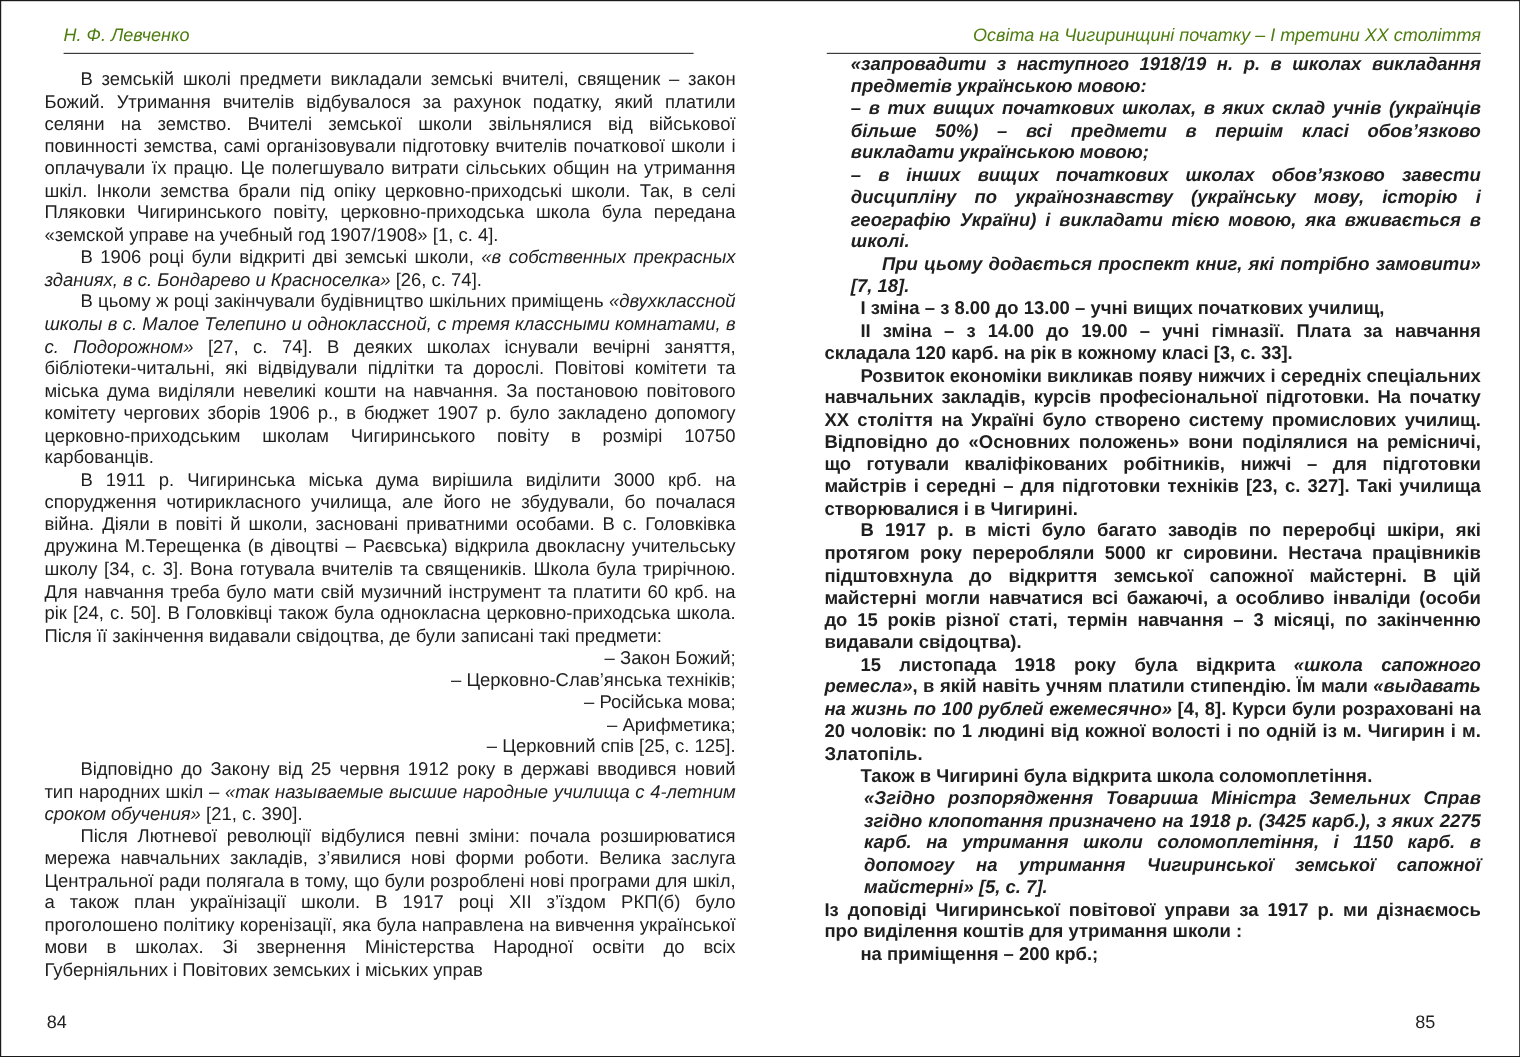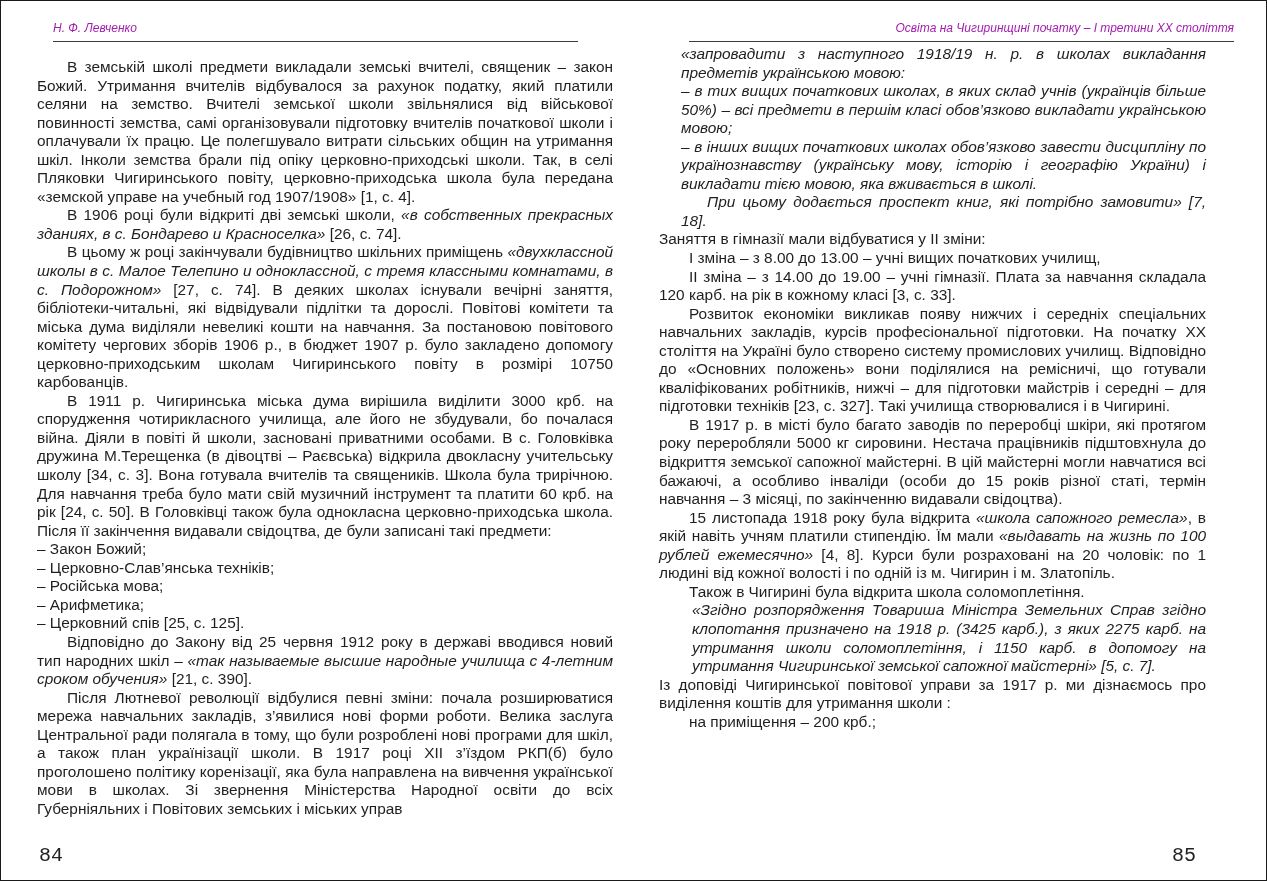--- a/index.html
+++ b/index.html
@@ -8,47 +8,47 @@
     width:1267px;height:881px;
     background:#ffffff;
     border:1px solid #1a1a1a;
     box-sizing:border-box;
     font-family:"Liberation Sans","DejaVu Sans",sans-serif;
     color:#1f1f1f;
     overflow:hidden;
   }
   .running-head{
     position:absolute;top:20px;
-    font-size:12px;font-style:italic;
+    font-size:15px;font-style:italic;
     padding-bottom:6px;
     border-bottom:1.4px solid #3c3c3c;
     white-space:nowrap;
-    color:#a21caf;
+    color:#4d7c0f;
   }
   #head-left{left:52px;width:525px;text-align:left;}
   #head-right{left:688px;width:545px;text-align:right;}
   .page-body{
     position:absolute;
     font-size:15.4px;
     line-height:18.55px;
     text-align:justify;
   }
   #body-left{left:36px;top:57px;width:576px;}
-  #body-right{left:658px;top:44px;width:547px;}
+  #body-right{left:686px;top:44px;width:547px;font-weight:bold;}
   .page-body p{margin:0;padding:0;}
   .p  {text-indent:30px;}
   .pn {text-indent:0;}
-  .li {padding-left:30px;text-align:left;}
+  .li {padding-left:30px;text-align:right;}
   .q1 {font-style:italic;margin-left:22px !important;}
   .q1i{font-style:italic;margin-left:22px !important;text-indent:26px;}
   .q2 {font-style:italic;margin-left:33px !important;}
   .it {font-style:italic;}
   .page-num{
     position:absolute;top:843px;
-    font-size:20px;color:#222;font-family:Liberation Mono, monospace;
+    font-size:15px;color:#222;
   }
   #num-left{left:38px;}
   #num-right{left:648px;width:547px;text-align:right;}
 </style>
 </head>
 <body>
 
 <div id="spread">
 
   <div id="head-left" class="running-head">Н. Ф. Левченко</div>
@@ -67,21 +67,20 @@
       <p class="li"><span>– Церковний спів [25, с. 125].</span></p>
       <p class="p"><span>Відповідно до Закону від 25 червня 1912 року в державі вводився новий тип народних шкіл – </span><span class="it">«так называемые высшие народные училища с 4-летним сроком обучения»</span><span> [21, с. 390].</span></p>
       <p class="p"><span>Після Лютневої революції відбулися певні зміни: почала розширюватися мережа навчальних закладів, з’явилися нові форми роботи. Велика заслуга Центральної ради полягала в тому, що були розроблені нові програми для шкіл, а також план українізації школи. В 1917 році ХІІ з’їздом РКП(б) було проголошено політику коренізації, яка була направлена на вивчення української мови в школах. Зі звернення Міністерства Народної освіти до всіх Губерніяльних і Повітових земських і міських управ</span></p>
     </div>
 
   <div id="body-right" class="page-body">
       <p class="q1"><span class="it">«запровадити з наступного 1918/19 н. р. в школах викладання предметів українською мовою:</span></p>
       <p class="q1"><span class="it">– в тих вищих початкових школах, в яких склад учнів (українців більше 50%) – всі предмети в першім класі обов’язково викладати українською мовою;</span></p>
       <p class="q1"><span class="it">– в інших вищих початкових школах обов’язково завести дисципліну по українознавству (українську мову, історію і географію України) і викладати тією мовою, яка вживається в школі.</span></p>
       <p class="q1i"><span class="it">При цьому додається проспект книг, які потрібно замовити» [7, 18].</span></p>
-      <p class="pn"><span>Заняття в гімназії мали відбуватися у ІІ зміни:</span></p>
       <p class="p"><span>І зміна – з 8.00 до 13.00 – учні вищих початкових училищ,</span></p>
       <p class="p"><span>ІІ зміна – з 14.00 до 19.00 – учні гімназії. Плата за навчання складала 120 карб. на рік в кожному класі [3, с. 33].</span></p>
       <p class="p"><span>Розвиток економіки викликав появу нижчих і середніх спеціальних навчальних закладів, курсів професіональної підготовки. На початку ХХ століття на Україні було створено систему промислових училищ. Відповідно до «Основних положень» вони поділялися на ремісничі, що готували кваліфікованих робітників, нижчі – для підготовки майстрів і середні – для підготовки техніків [23, с. 327]. Такі училища створювалися і в Чигирині.</span></p>
       <p class="p"><span>В 1917 р. в місті було багато заводів по переробці шкіри, які протягом року переробляли 5000 кг сировини. Нестача працівників підштовхнула до відкриття земської сапожної майстерні. В цій майстерні могли навчатися всі бажаючі, а особливо інваліди (особи до 15 років різної статі, термін навчання – 3 місяці, по закінченню видавали свідоцтва).</span></p>
       <p class="p"><span>15 листопада 1918 року була відкрита </span><span class="it">«школа сапожного ремесла»</span><span>, в якій навіть учням платили стипендію. Їм мали </span><span class="it">«выдавать на жизнь по 100 рублей ежемесячно»</span><span> [4, 8]. Курси були розраховані на 20 чоловік: по 1 людині від кожної волості і по одній із м. Чигирин і м. Златопіль.</span></p>
       <p class="p"><span>Також в Чигирині була відкрита школа соломоплетіння.</span></p>
       <p class="q2"><span class="it">«Згідно розпорядження Товариша Міністра Земельних Справ згідно клопотання призначено на 1918 р. (3425 карб.), з яких 2275 карб. на утримання школи соломоплетіння, і 1150 карб. в допомогу на утримання Чигиринської земської сапожної майстерні» [5, с. 7].</span></p>
       <p class="pn"><span>Із доповіді Чигиринської повітової управи за 1917 р. ми дізнаємось про виділення коштів для утримання школи :</span></p>
       <p class="p"><span>на приміщення – 200 крб.;</span></p>
     </div>

